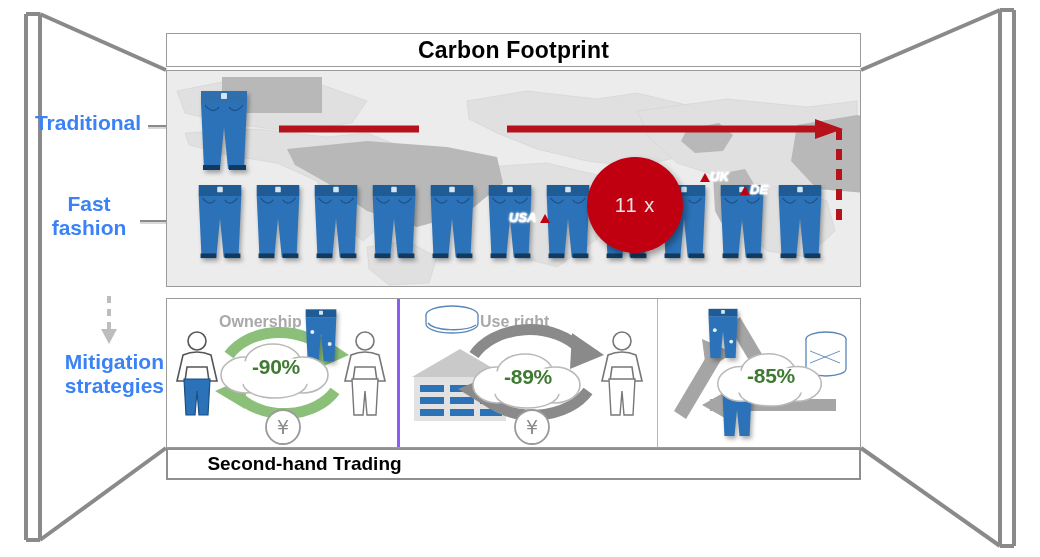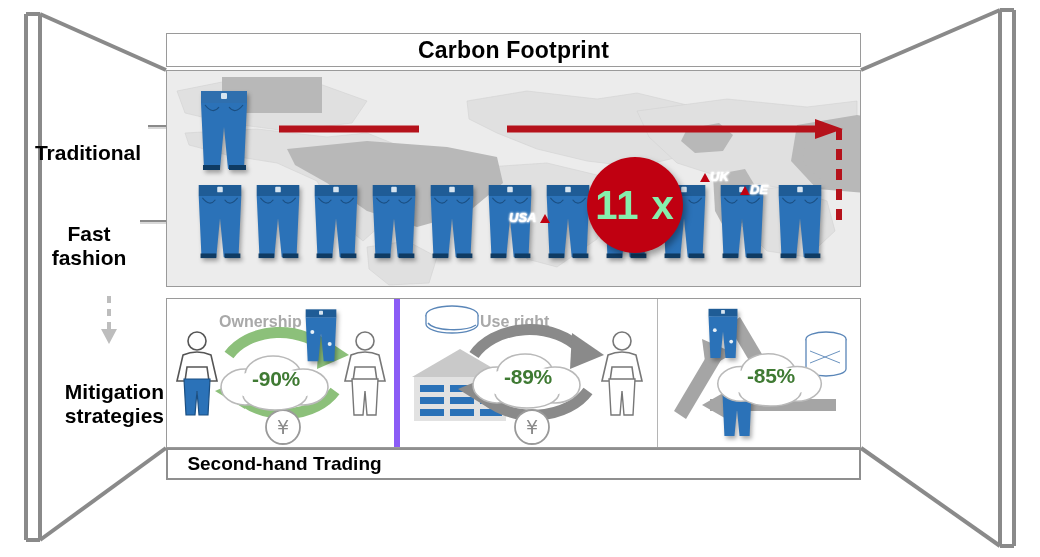--- a/index.html
+++ b/index.html
@@ -3,21 +3,21 @@
 <meta charset="utf-8">
 <style>
   html,body{margin:0;padding:0;background:#fff;}
   body{width:1040px;height:557px;font-family:"Liberation Sans",sans-serif;overflow:hidden;}
   .stage{position:relative;width:1040px;height:557px;}
 
   
   .frame-svg{position:absolute;left:0;top:0;width:1040px;height:557px;}
 
   
-  .row-label{position:absolute;font-weight:bold;color:#000000;text-align:center;line-height:1.12;margin-top:30px;}
+  .row-label{position:absolute;font-weight:bold;color:#3b82f6;text-align:center;line-height:1.12;}
   #lbl-traditional{left:14px;top:111px;width:148px;font-size:21px;}
   #lbl-fastfashion{left:24px;top:192px;width:130px;font-size:21px;}
   #lbl-mitigation{left:14px;top:350px;width:150px;font-size:21px;text-align:right;}
 
   .tick{position:absolute;height:0;border-top:2px solid #8a8a8a;border-bottom:2px solid #d8d8d8;}
   #tick1{left:148px;top:125px;width:46px;}
   #tick2{left:140px;top:220px;width:28px;}
 
   
   #mitig-arrow{position:absolute;left:96px;top:296px;width:26px;height:50px;}
@@ -30,46 +30,46 @@
 
   
   #map-panel{position:absolute;left:166px;top:70px;width:695px;height:217px;
     border:1px solid #9a9a9a;background:#ececec;box-sizing:border-box;overflow:hidden;}
   .mapsvg{position:absolute;left:0;top:0;width:693px;height:215px;}
 
   
   #multiplier{position:absolute;left:420px;top:86px;width:96px;height:96px;border-radius:50%;
     background:#c00011;box-shadow:3px 4px 6px rgba(0,0,0,.35);
     display:flex;align-items:center;justify-content:center;z-index:6;}
-  #multiplier .m{color:#86efac;font-size:40px;font-weight:bold;letter-spacing:1px;}
+  #multiplier .m{color:#e5e5e5;font-size:20px;font-weight:normal;letter-spacing:1px;}
 
   
   .cmark{position:absolute;z-index:5;font-style:italic;font-weight:bold;font-size:13px;color:#fff;
     text-shadow:0 0 2px #fff,0 0 2px #fff,0 0 3px #fff;white-space:nowrap;}
   .tri{display:inline-block;width:0;height:0;border-left:5px solid transparent;
        border-right:5px solid transparent;border-bottom:9px solid #c00011;vertical-align:-1px;}
   #mk-usa{left:342px;top:139px;}
   #mk-uk{left:533px;top:98px;}
   #mk-de{left:573px;top:111px;}
 
   
   .jeans{position:absolute;}
   .jeans svg{display:block;filter:drop-shadow(2px 3px 2px rgba(0,0,0,.32));}
 
   
   #strategies{position:absolute;left:166px;top:298px;width:695px;height:150px;
     border:1px solid #9a9a9a;background:#fff;box-sizing:border-box;display:flex;}
   .spanel{position:relative;height:100%;box-sizing:border-box;overflow:hidden;}
-  #sp1{width:233px;border-right:6px solid #8b5cf6;}
+  #sp1{width:233px;border-right:3px solid #8b5cf6;}
   #sp2{width:258px;border-right:1px solid #b5b5b5;}
   #sp3{width:202px;}
 
   #footers{position:absolute;left:166px;top:448px;width:695px;height:32px;
     border:2px solid #8f8f8f;background:#fff;box-sizing:border-box;display:flex;align-items:center;}
-  .foot{text-align:center;font-size:19px;font-weight:bold;color:#000;box-sizing:border-box;}
+  .foot{text-align:center;font-size:19px;font-weight:bold;color:#000;box-sizing:border-box;margin-left:20px;}
   #ft1{width:233px;}
   #ft2{width:258px;}
   #ft3{width:202px;}
 
   .cap{position:absolute;font-size:16px;font-weight:bold;color:#a9a9a9;white-space:nowrap;}
   #cap1{left:52px;top:14px;}
   #cap2{left:80px;top:14px;}
 
   .cloudwrap{position:absolute;}
   .cloudwrap svg{display:block;}
@@ -339,21 +339,21 @@
 
       <div class="jeans" style="left:136px;top:6px;">
         <svg width="36" height="62" viewBox="0 0 54 92">
           <path d="M4 6 h46 v12 h-46 z" fill="#1f5c96"></path>
           <path d="M4 18 h46 l-3 66 h-16 l-4 -42 l-4 42 h-16 z" fill="#2b72b8"></path>
           <rect x="24" y="8" width="6" height="6" rx="1" fill="#d6e4f0"></rect>
           <circle cx="14" cy="40" r="3" fill="#e8f1f8"></circle>
           <circle cx="40" cy="58" r="3" fill="#e8f1f8"></circle>
         </svg>
       </div>
-      <div class="cloudwrap" style="left:44px;top:52px;">
+      <div class="cloudwrap" style="left:44px;top:40px;">
         <svg width="130" height="62" viewBox="0 0 130 62">
           <g fill="#fff" stroke="#b9b9b9" stroke-width="1.6">
             <ellipse cx="34" cy="36" rx="24" ry="18"></ellipse>
             <ellipse cx="62" cy="24" rx="28" ry="19"></ellipse>
             <ellipse cx="92" cy="36" rx="25" ry="18"></ellipse>
             <ellipse cx="64" cy="44" rx="32" ry="15"></ellipse>
           </g>
           <g fill="#fff">
               <ellipse cx="64" cy="34" rx="44" ry="16"></ellipse>
             </g>

